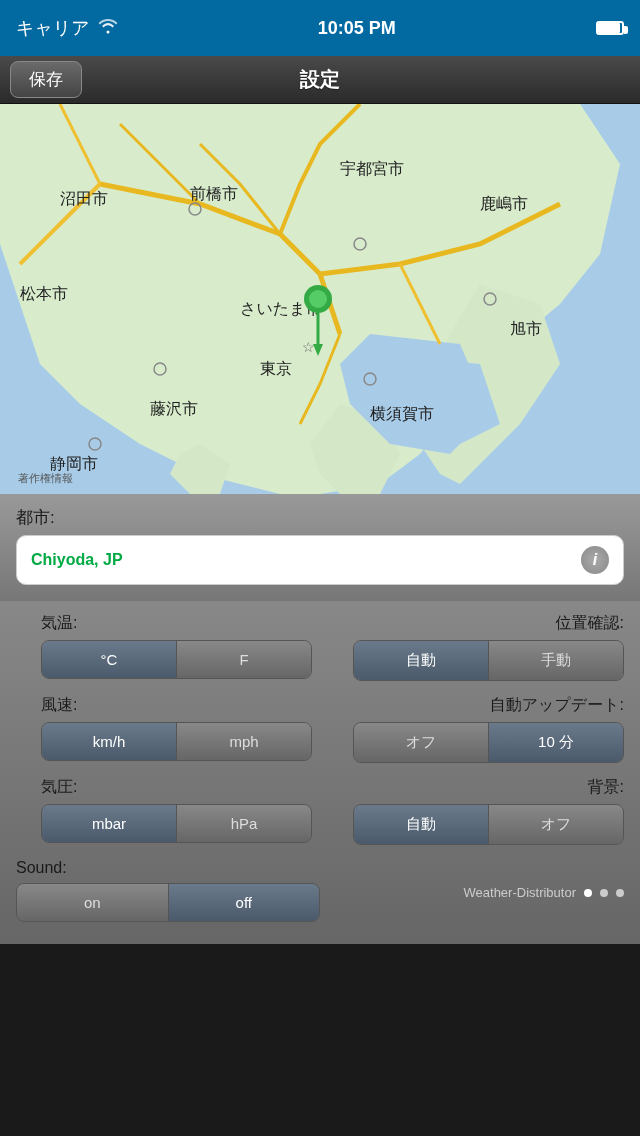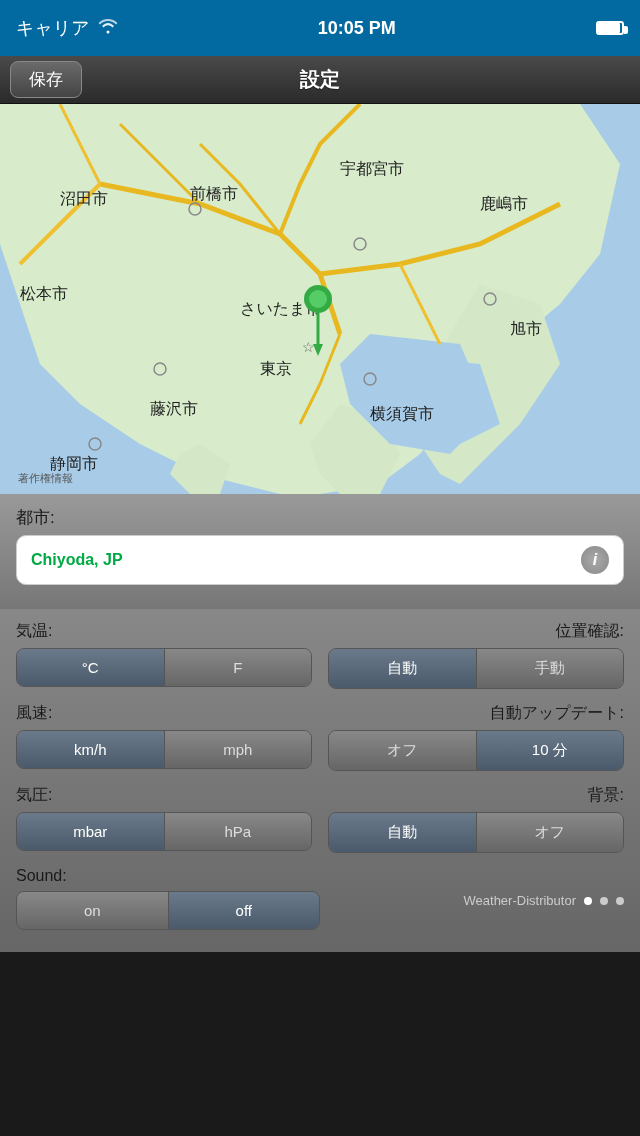--- a/index.html
+++ b/index.html
@@ -67,21 +67,21 @@
     }
 
     
     #settings-panel {
       background: linear-gradient(180deg, #8a8a8a 0%, #6a6a6a 30%, #7a7a7a 100%);
       padding: 0;
     }
 
     
     .city-section {
-      padding: 12px 16px 24px;
+      padding: 12px 16px 16px;
       background: linear-gradient(180deg, #999 0%, #777 100%);
     }
     .section-label {
       color: #1a1a1a;
       font-size: 17px;
       font-weight: 500;
       margin-bottom: 6px;
     }
     .city-input-row {
       background: white;
@@ -119,20 +119,21 @@
     }
 
     .settings-row {
       display: flex;
       gap: 16px;
       margin-bottom: 14px;
     }
 
     .settings-col {
       flex: 1;
+      margin-left: 25px;
     }
 
     .col-label {
       color: #1a1a1a;
       font-size: 16px;
       font-weight: 500;
       margin-bottom: 6px;
     }
 
     .seg-control {

